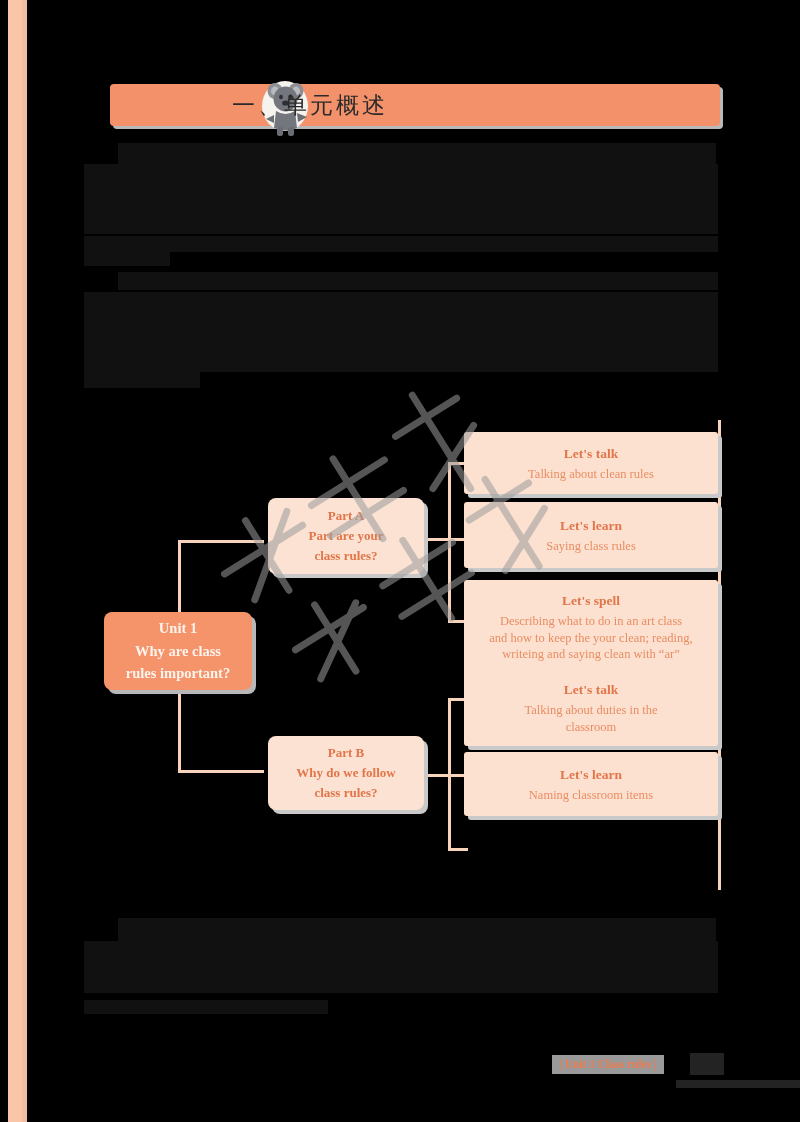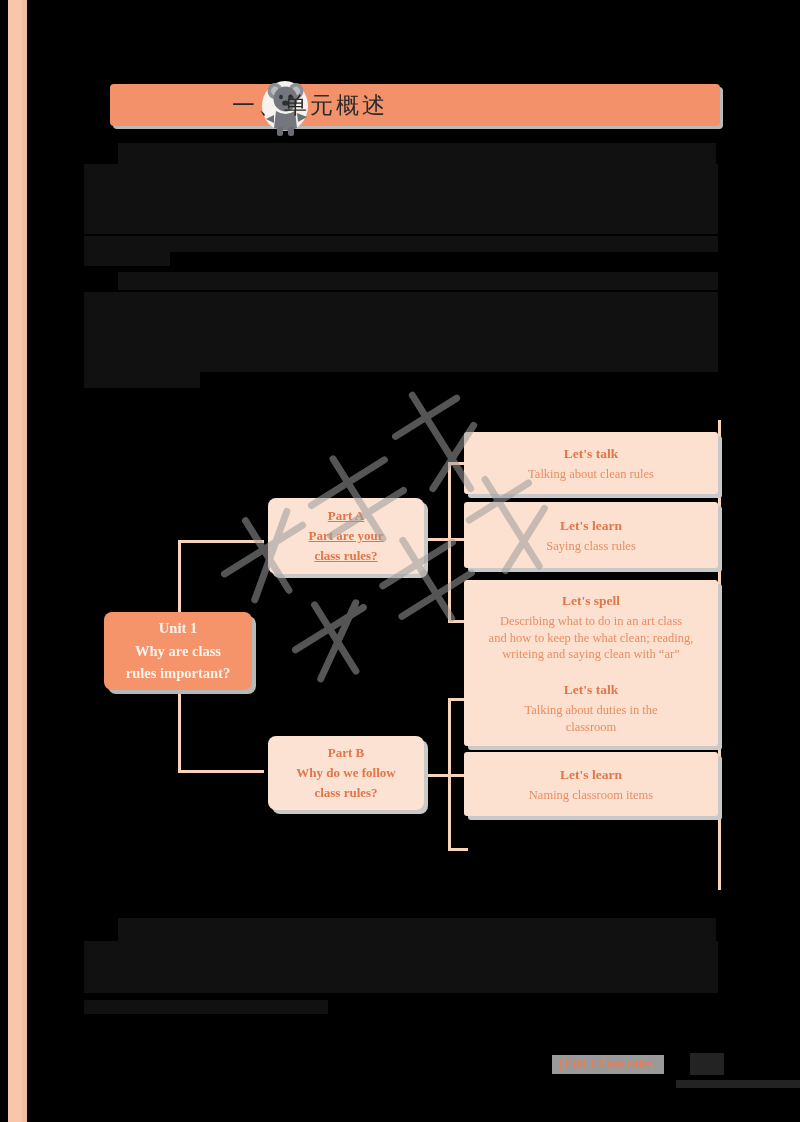--- a/index.html
+++ b/index.html
@@ -236,21 +236,21 @@
     <div class="conn conn-h" style="left:448px;top:468px;width:20px;"></div>
 
     <div class="conn conn-v" style="left:718px;top:40px;height:470px;"></div>
 
     <div class="node node-unit" style="left:104px;top:232px;width:148px;height:78px;">
       <span class="node-line">Unit 1</span>
       <span class="node-line">Why are class</span>
       <span class="node-line">rules important?</span>
     </div>
 
-    <div class="node node-part" style="left:268px;top:118px;width:156px;height:76px;text-decoration:underline;">
+    <div class="node node-part" style="left:268px;top:118px;width:156px;height:76px;">
       <span class="node-line">Part A</span>
       <span class="node-line">Part are your</span>
       <span class="node-line">class rules?</span>
     </div>
 
     <div class="node node-part" style="left:268px;top:356px;width:156px;height:74px;">
       <span class="node-line">Part B</span>
       <span class="node-line">Why do we follow</span>
       <span class="node-line">class rules?</span>
     </div>
@@ -261,21 +261,21 @@
     </div>
 
     <div class="node node-item" style="left:464px;top:122px;width:254px;height:66px;">
       <span class="item-title">Let's learn</span>
       <span class="item-desc">Saying class rules</span>
     </div>
 
     <div class="node node-item" style="left:464px;top:200px;width:254px;height:94px;">
       <span class="item-title">Let's spell</span>
       <span class="item-desc">Describing what to do in an art class</span>
-      <span class="item-desc">and how to keep the what clean; reading,</span>
+      <span class="item-desc">and how to keep the your clean; reading,</span>
       <span class="item-desc">writeing and saying clean with “ar”</span>
     </div>
 
     <div class="node node-item" style="left:464px;top:290px;width:254px;height:76px;">
       <span class="item-title">Let's talk</span>
       <span class="item-desc">Talking about duties in the</span>
       <span class="item-desc">classroom</span>
     </div>
 
     <div class="node node-item" style="left:464px;top:372px;width:254px;height:64px;">

